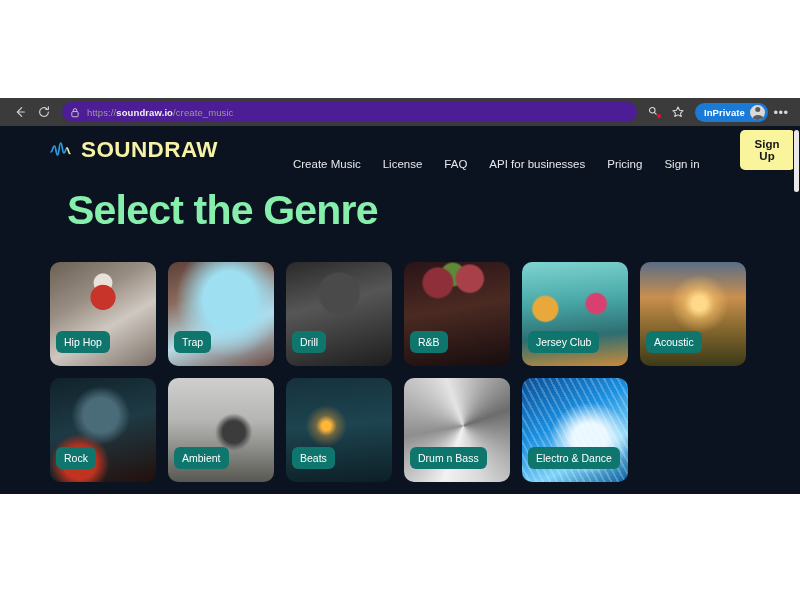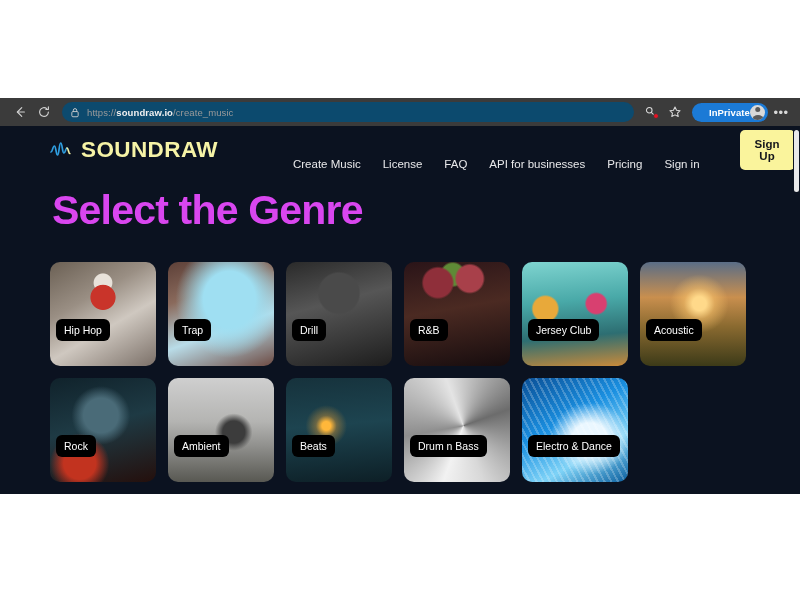--- a/index.html
+++ b/index.html
@@ -16,38 +16,38 @@
     position: absolute; left: 0; top: 98px; width: 800px; height: 28px;
     background: #3b3b3b; display: flex; align-items: center; padding: 0 8px;
   }
   .nav-btn {
     width: 24px; height: 24px; display: flex; align-items: center; justify-content: center;
     color: #d2d2d2; flex: 0 0 auto;
   }
   .nav-btn svg { display: block; }
   .omnibox {
     flex: 1 1 auto; height: 20px; margin-left: 6px; margin-right: 6px;
-    background: #0c4a6e; border-radius: 11px; display: flex; align-items: center;
+    background: #4c1d95; border-radius: 11px; display: flex; align-items: center;
     padding: 0 8px; overflow: hidden;
   }
   .lock-ico { flex: 0 0 auto; margin-right: 7px; color: #cfcfcf; display: flex; }
   .url { font-size: 9.5px; color: #9a9a9a; white-space: nowrap; letter-spacing: .1px; }
   .url b { color: #f0f0f0; font-weight: 700; }
   .bar-right { display: flex; align-items: center; gap: 2px; flex: 0 0 auto; }
   .icon-btn {
     width: 22px; height: 22px; display: flex; align-items: center; justify-content: center;
     color: #d8d8d8; position: relative;
   }
   .badge-dot {
     position: absolute; right: 3px; bottom: 4px; width: 6px; height: 6px;
     border-radius: 50%; background: #e81123; border: 1px solid #3b3b3b;
   }
   .inprivate {
     height: 19px; background: #1b7ad6; border-radius: 10px; display: flex; align-items: center;
-    padding: 0 3px 0 17px; margin-left: 4px;
+    padding: 0 3px 0 9px; gap: 5px; margin-left: 4px;
   }
   .inprivate span { font-size: 9.5px; color: #fff; font-weight: 700; letter-spacing: .1px; }
   .avatar {
     width: 15px; height: 15px; border-radius: 50%; background: #d9d9d9;
     position: relative; overflow: hidden; flex: 0 0 auto;
   }
   .avatar::before {
     content: ""; position: absolute; left: 50%; top: 2px; width: 5.5px; height: 5.5px;
     transform: translateX(-50%); border-radius: 50%; background: #5a5a5a;
   }
@@ -85,37 +85,37 @@
   }
   .nav-link { font-size: 11.5px; color: #e8e8ea; white-space: nowrap; }
   .signup-btn {
     background: #faf49c; color: #14161c; font-size: 11.5px; font-weight: 700;
     border: none; border-radius: 5px; padding: 8px 15px; cursor: pointer;
     margin-left: 18px; font-family: "Liberation Sans", sans-serif;
   }
 
   
   .page-title {
-    position: absolute; left: 52px; top: 190px; font-size: 41px; font-weight: 700;
-    color: #d946ef; letter-spacing: -0.8px; line-height: 1;
+    position: absolute; left: 67px; top: 190px; font-size: 41px; font-weight: 700;
+    color: #86efac; letter-spacing: -0.8px; line-height: 1;
     top: 64px;
   }
 
   
   .genre-grid {
     position: absolute; left: 50px; top: 136px; width: 700px;
     display: grid; grid-template-columns: repeat(6, 106px); gap: 12px;
   }
   .genre-card {
     position: relative; width: 106px; height: 104px; border-radius: 10px;
     overflow: hidden; cursor: pointer;
   }
   .card-art { position: absolute; inset: 0; }
   .genre-label {
-    position: absolute; left: 6px; bottom: 25px; background: #000000;
+    position: absolute; left: 6px; bottom: 13px; background: #0f766e;
     color: #fff; font-size: 10.5px; border-radius: 6px; padding: 5px 8px;
     white-space: nowrap; max-width: 98px; text-align: center;
   }
 </style>
 </head>
 <body>
 
 <div class="screen">
 
   <div class="browser-bar">

